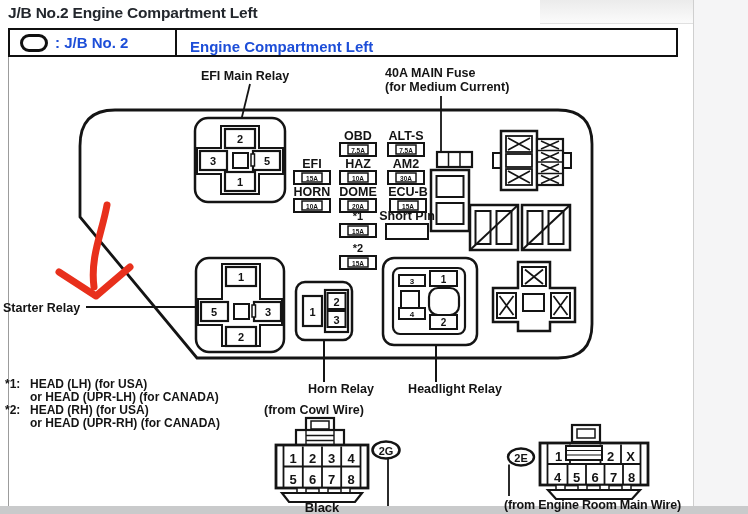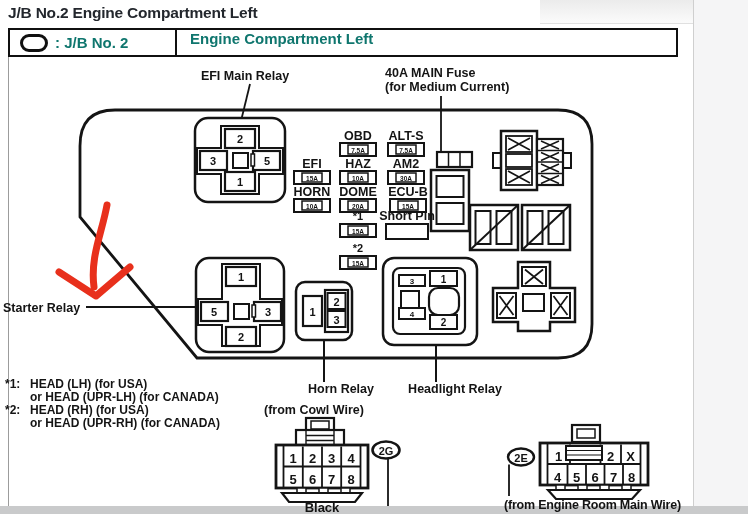--- a/index.html
+++ b/index.html
@@ -12,23 +12,23 @@
                 background:#f5f5f6;border-left:1px solid #cfcfcf;}
   .bottom-band{position:absolute;left:0;top:506px;width:748px;height:8px;background:#c9cacb;}
   .left-edge{position:absolute;left:8px;top:55px;width:1px;height:451px;background:#9c9c9c;}
   
   .page-title{position:absolute;left:8px;top:4px;font-size:15.5px;font-weight:700;
               color:#23272d;letter-spacing:-0.2px;}
   .header-bar{position:absolute;left:8px;top:28px;width:666px;height:25px;border:2px solid #101010;
               background:#fff;display:flex;align-items:stretch;}
   .header-left{width:155px;display:flex;align-items:center;padding-left:10px;
                border-right:2px solid #101010;gap:7px;}
-  .header-right{display:flex;align-items:flex-start;padding-left:13px;}
+  .header-right{display:flex;align-items:flex-end;padding-left:13px;}
   .jb-oval{width:22px;height:12px;border:3.2px solid #101010;border-radius:9px;flex:0 0 auto;}
-  .header-text{font-size:15px;font-weight:bold;color:#0f766e;white-space:nowrap;}
+  .header-text{font-size:15px;font-weight:bold;color:#1d4ed8;white-space:nowrap;}
   
   svg{position:absolute;left:0;top:0;}
   svg text{font-family:"Liberation Sans",sans-serif;font-weight:700;fill:#141414;}
   .tm{text-anchor:middle;}
   .bx{fill:#ffffff;stroke:#141414;}
   .ln{fill:none;stroke:#141414;}
 </style>
 </head>
 <body>
 

